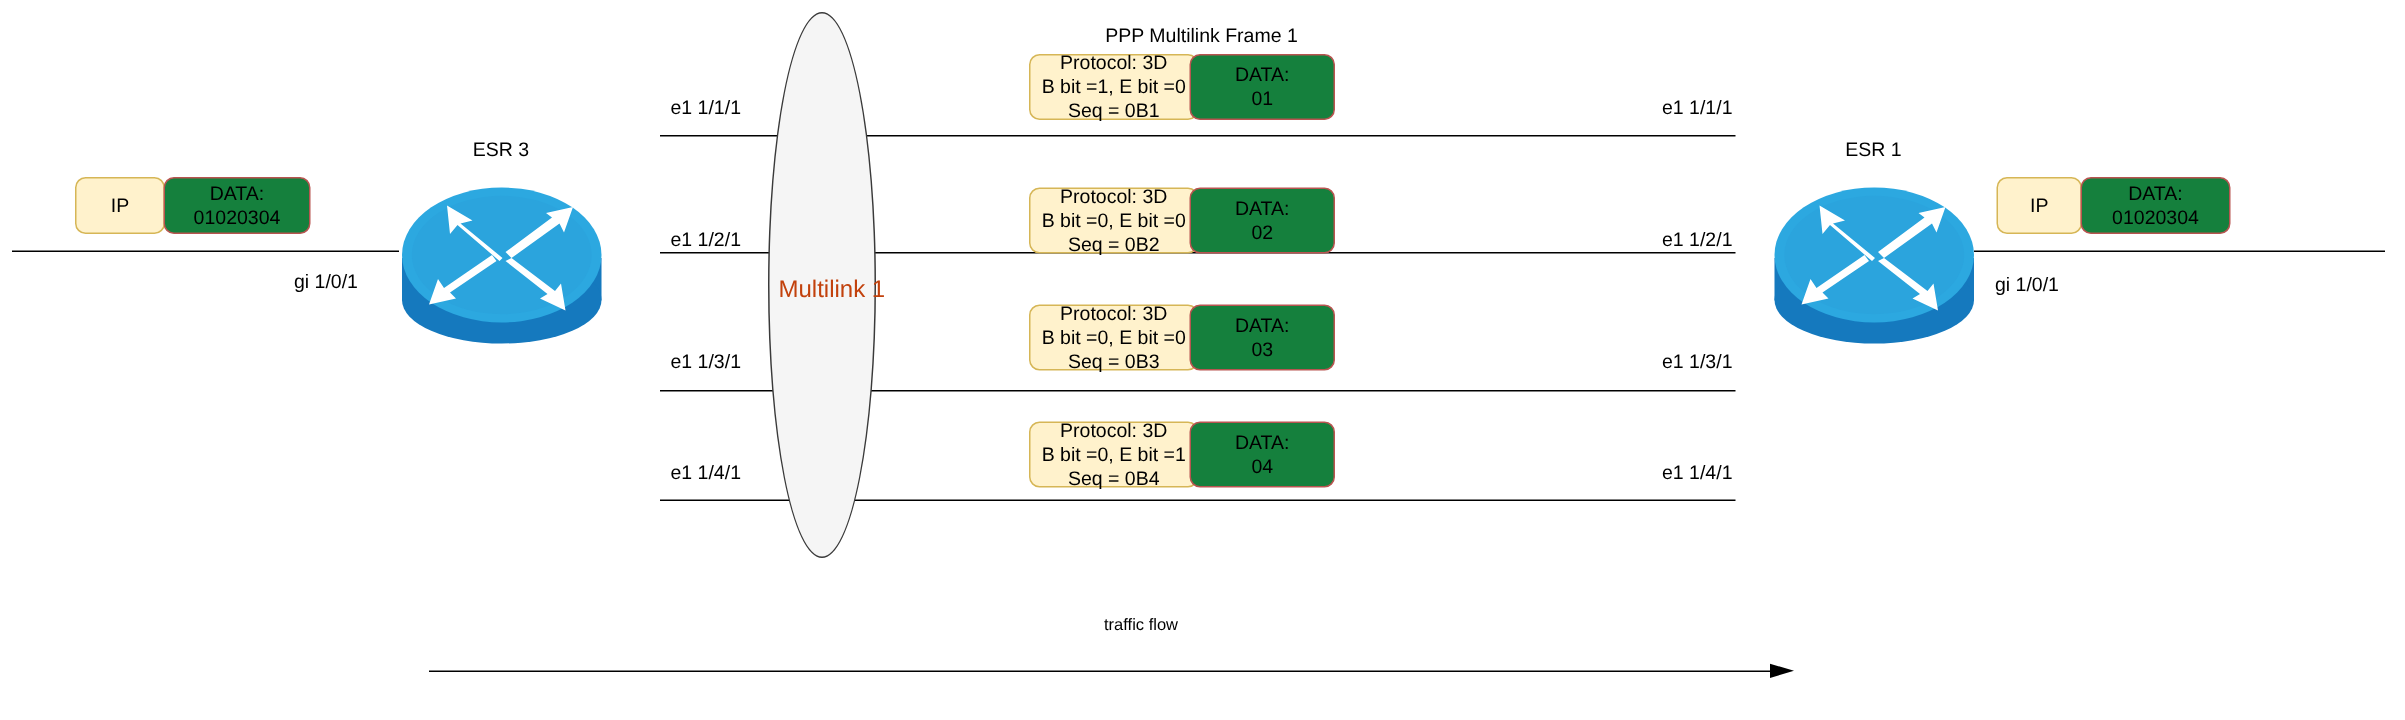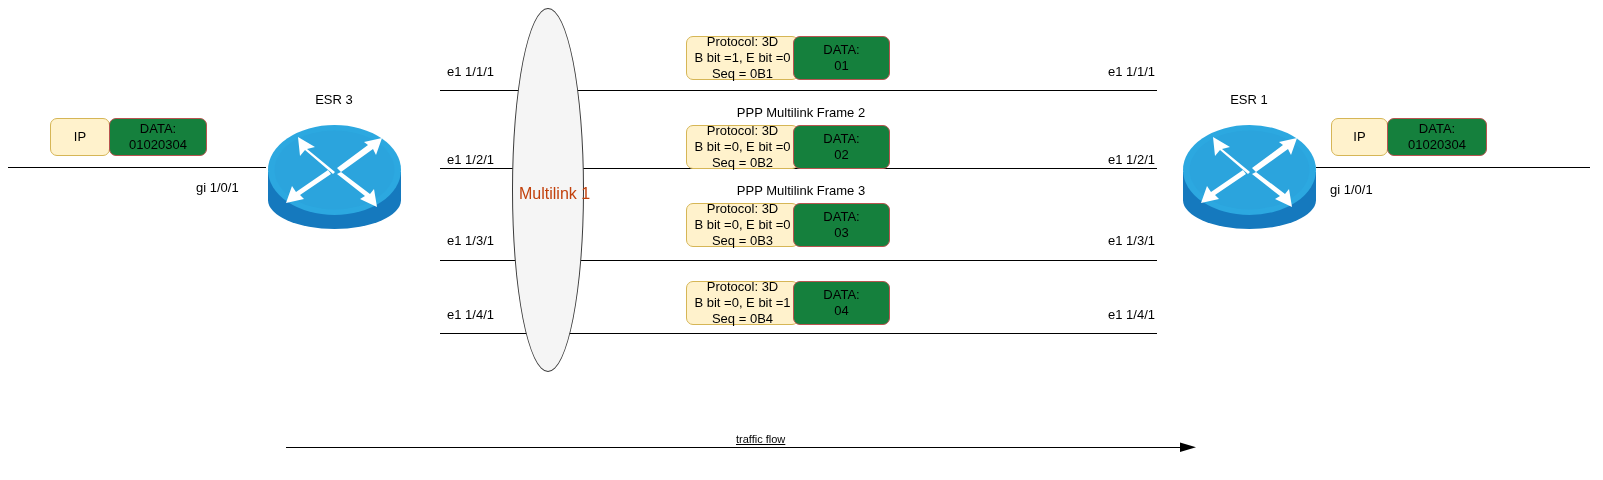--- a/index.html
+++ b/index.html
@@ -137,34 +137,33 @@
   <div class="label" style="left:447px; top:307px;">e1 1/4/1</div>
 
   <div class="label right" style="left:1035px; top:64px; width:120px;">e1 1/1/1</div>
   <div class="label right" style="left:1035px; top:152px; width:120px;">e1 1/2/1</div>
   <div class="label right" style="left:1035px; top:233px; width:120px;">e1 1/3/1</div>
   <div class="label right" style="left:1035px; top:307px; width:120px;">e1 1/4/1</div>
 
   <div class="ellipse" style="left:512px; top:8px; width:72px; height:364px;"></div>
   <div class="ellipse-label" style="left:519px; top:185px;">Multilink 1</div>
 
+  <div class="label center" style="left:681px; top:16px; width:240px;">PPP Multilink Frame 1</div>
   <div class="box yellow" style="left:686px; top:36px; width:113px; height:44px;">Protocol: 3D
 B bit =1, E bit =0
 Seq = 0B1</div>
   <div class="box pink" style="left:793px; top:36px; width:97px; height:44px;">DATA:
 01</div>
 
-  <div class="label center" style="left:681px; top:105px; width:240px;">PPP Multilink Frame 2</div>
   <div class="box yellow" style="left:686px; top:125px; width:113px; height:44px;">Protocol: 3D
 B bit =0, E bit =0
 Seq = 0B2</div>
   <div class="box pink" style="left:793px; top:125px; width:97px; height:44px;">DATA:
 02</div>
 
-  <div class="label center" style="left:681px; top:183px; width:240px;">PPP Multilink Frame 3</div>
   <div class="box yellow" style="left:686px; top:203px; width:113px; height:44px;">Protocol: 3D
 B bit =0, E bit =0
 Seq = 0B3</div>
   <div class="box pink" style="left:793px; top:203px; width:97px; height:44px;">DATA:
 03</div>
 
   <div class="box yellow" style="left:686px; top:281px; width:113px; height:44px;">Protocol: 3D
 B bit =0, E bit =1
 Seq = 0B4</div>
   <div class="box pink" style="left:793px; top:281px; width:97px; height:44px;">DATA:
@@ -188,21 +187,21 @@
   </div>
 
   <div class="hline" style="left:1316px; top:167px; width:274px;"></div>
 
   <div class="label" style="left:1330px; top:182px;">gi 1/0/1</div>
 
   <div class="box yellow" style="left:1331px; top:118px; width:57px; height:38px;">IP</div>
   <div class="box pink" style="left:1387px; top:118px; width:100px; height:38px;">DATA:
 01020304</div>
 
-  <div class="flow-label" style="left:736px; top:433px;text-decoration:underline;">traffic flow</div>
+  <div class="flow-label" style="left:736px; top:411px;">traffic flow</div>
   <div class="flow-line" style="left:286px; top:447px; width:898px;"></div>
   <div class="flow-arrow" style="left:1180px; top:440px; width:18px; height:15px;">
     <svg width="18" height="15" viewBox="0 0 18 15">
       <path d="M0,2.5 L16,7.2 L0,12 Z" fill="#000000"></path>
     </svg>
   </div>
 
 </div>
 
 </body></html>

